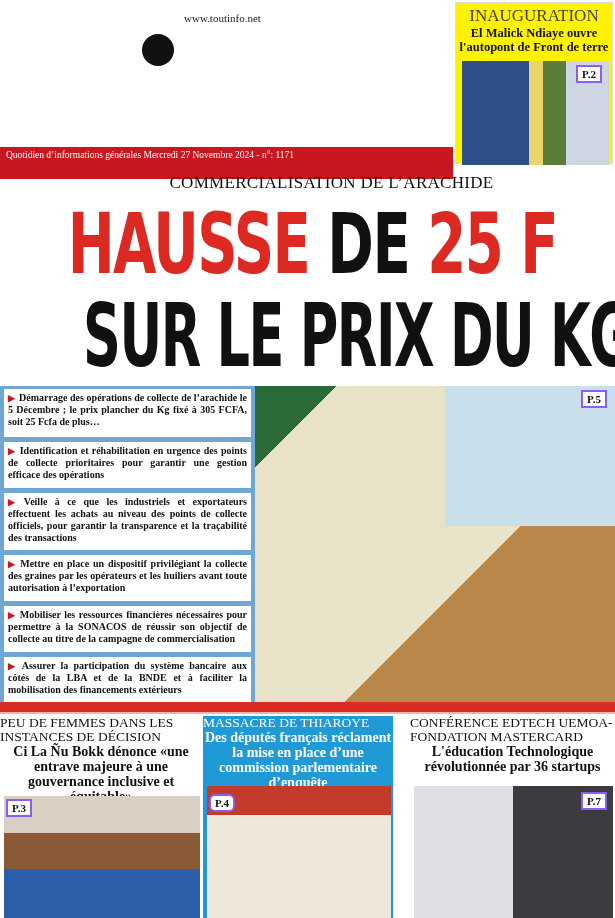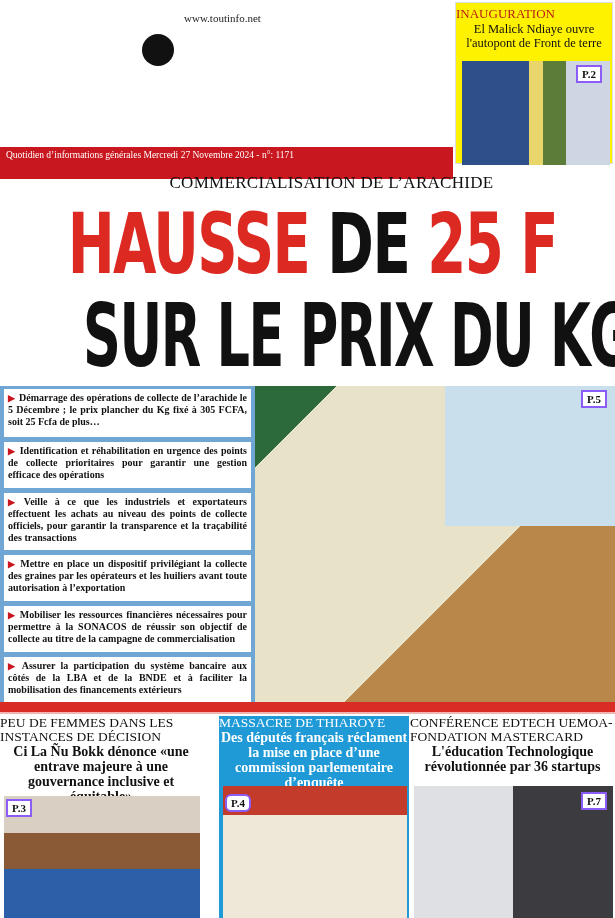--- a/index.html
+++ b/index.html
@@ -15,22 +15,22 @@
   .price-badge { position: absolute; left: 172px; top: 34px; background: #111; color: #fff;
                  font-family: "DejaVu Sans", sans-serif; font-weight: bold; font-size: 16px;
                  padding: 2px 12px 3px 14px; clip-path: polygon(6% 0, 100% 0, 94% 100%, 0 100%); }
   .price-badge sup { font-size: 9px; font-weight: normal; vertical-align: 6px; margin-left: 2px; }
   .dot { position: absolute; left: 142px; top: 34px; width: 32px; height: 32px; background: #111; border-radius: 50%; }
   .dateline { position: absolute; left: 0; top: 147px; width: 453px; height: 32px; background: #c8171e;
               color: #fff; font-size: 9.5px; line-height: 16px; padding-left: 6px; white-space: nowrap; }
 
   
   .promo { position: absolute; left: 455px; top: 2px; width: 158px; height: 162px; background: #fff200; border: 1px solid #ddd; }
-  .promo-kicker { text-align: left; font-size: 13px; margin-top: 3px; color: #b91c1c; }
-  .promo-title { text-align: center; font-size: 12.5px; font-weight: normal; line-height: 14px; color: #111; }
+  .promo-kicker { text-align: center; font-size: 17px; margin-top: 3px; color: #404040; }
+  .promo-title { text-align: center; font-size: 12.5px; font-weight: bold; line-height: 14px; color: #111; }
   .promo-photo { position: absolute; left: 6px; top: 58px; width: 148px; height: 104px;
                  background: linear-gradient(90deg, #2f4f8a 0 45%, #e9d66a 45% 55%, #5c7c3a 55% 70%, #cfd6e3 70%); }
   .page-tag { position: absolute; background: #fff; border: 2px solid #8b5cf6; font-weight: bold;
               font-size: 11px; padding: 0 4px; line-height: 14px; color: #111; }
 
   
   .kicker { position: absolute; left: 0; top: 173px; width: 615px; text-align: center; font-size: 17px; letter-spacing: 0.3px; padding-left: 48px; }
   .headline { position: absolute; left: 0; width: 615px; text-align: center; font-family: "DejaVu Sans", sans-serif;
               font-weight: bold; transform-origin: center top; white-space: nowrap; letter-spacing: -2px; }
   .h1 { top: 192px; font-size: 72px; line-height: 90px; transform: scaleX(0.78) scaleY(1.15); }
@@ -45,21 +45,21 @@
   .main-photo { position: absolute; left: 255px; top: 386px; width: 360px; height: 316px;
                 background: linear-gradient(135deg, #2d6a3a 0 12%, #e8e2c8 12% 60%, #b9874a 60%); }
   .photo-sky { position: absolute; right: 0; top: 0; width: 170px; height: 140px; background: #c9dfec; }
   .red-bar { position: absolute; left: 0; top: 702px; width: 615px; height: 12px; background: #d82c25; border-bottom: 2px solid #f1b4b0; }
 
   
   .story { position: absolute; top: 716px; height: 202px; }
   .story .s-kicker { text-align: left; font-size: 13.5px; line-height: 14px; }
   .story .s-title { text-align: center; font-size: 14px; font-weight: bold; line-height: 15px; }
   .s1 { left: 0; width: 202px; }
-  .s2 { left: 203px; width: 190px; background: #1f9ad6; color: #fff; margin-left: 16px; }
+  .s2 { left: 203px; width: 190px; background: #1f9ad6; color: #fff; }
   .s2 .s-kicker, .s2 .s-title { color: #fff; }
   .s3 { left: 410px; width: 205px; }
   .story-photo { position: absolute; left: 4px; bottom: 0; right: 2px; }
   .s1 .story-photo { top: 80px; background: linear-gradient(180deg, #d9cfc2 0 30%, #8a5a36 30% 60%, #2b5fa8 60%); }
   .s2 .story-photo { top: 70px; background: linear-gradient(180deg, #c33b2a 0 22%, #efe8d8 22%); }
   .s3 .story-photo { top: 70px; background: linear-gradient(90deg, #dfe0e4 0 50%, #3b3b40 50%); }
 </style>
 </head>
 <body>
 

